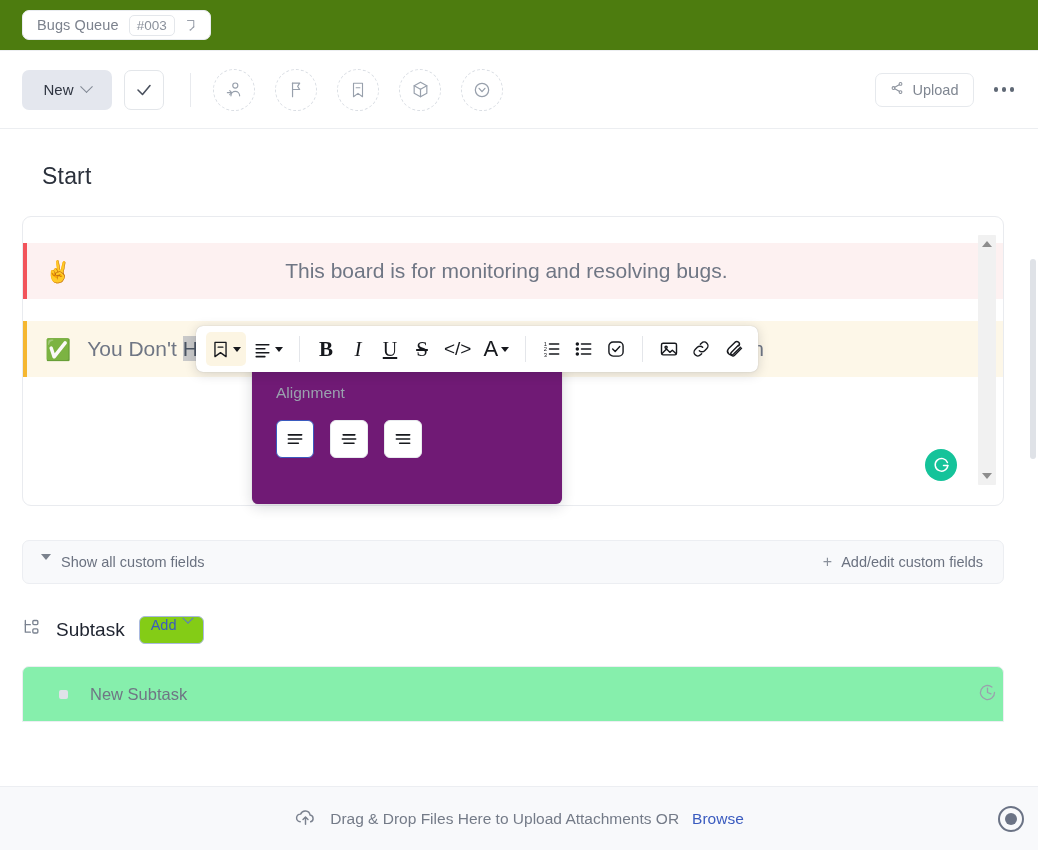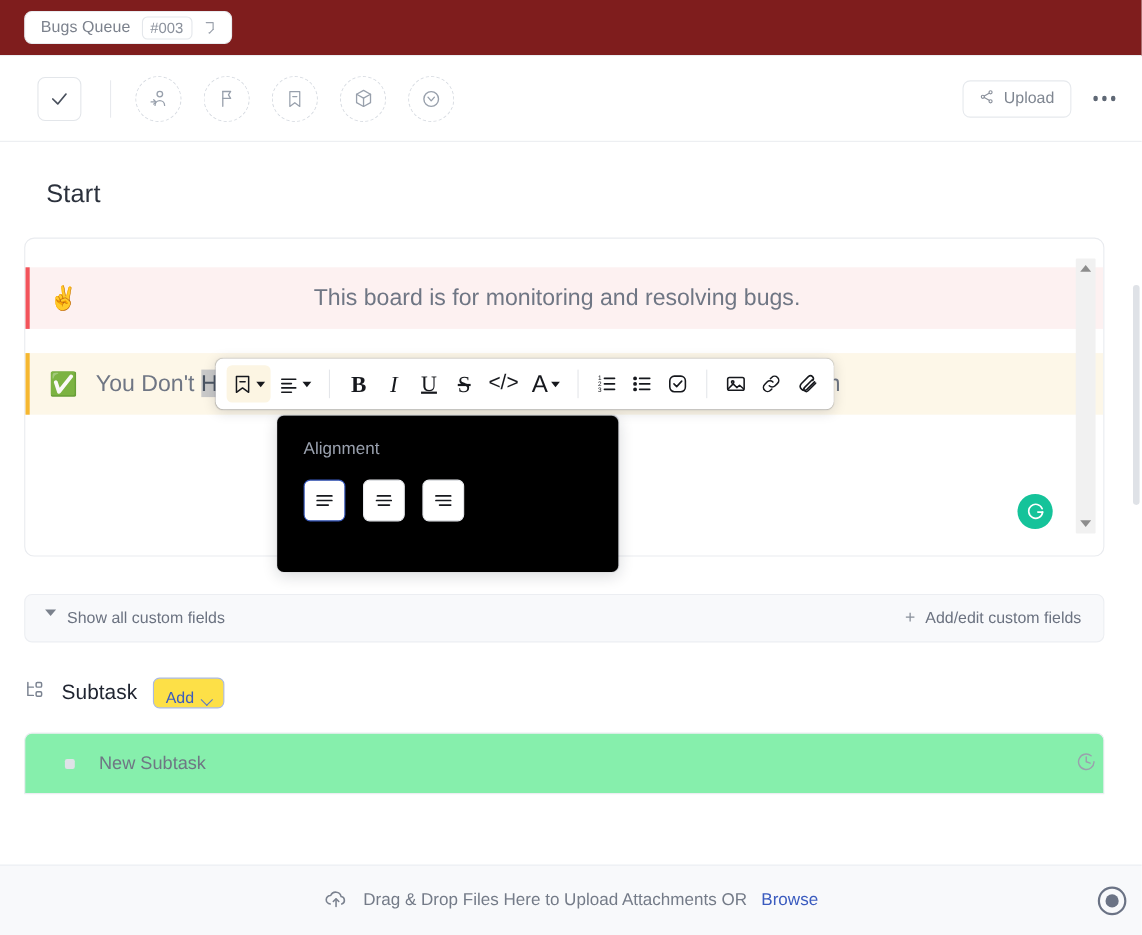--- a/index.html
+++ b/index.html
@@ -6,21 +6,21 @@
   html, body {
     width: 1038px; height: 850px;
     background: #ffffff;
     font-family: "Liberation Sans", sans-serif;
     overflow: hidden;
   }
   .app { position: relative; width: 1038px; height: 850px; background:#fff; }
 
   
   .breadcrumb-bar {
-    height: 51px; background: #7f1d1d;
+    height: 51px; background: #4d7c0f;
     border-bottom: 1px solid #eceef1;
     display: flex; align-items: center; padding-left: 22px;
   }
   .crumb-pill {
     display: flex; align-items: center; gap: 10px;
     background: #ffffff; border: 1px solid #e9ecf0;
     border-radius: 7px; height: 30px; padding: 0 10px 0 14px;
   }
   .crumb-title { font-size: 14.5px; color: #7c828d; letter-spacing: .1px; }
   .crumb-id {
@@ -114,23 +114,23 @@
   }
   .cf-left { display:flex; align-items:flex-start; gap:10px; font-size:14.5px; color:#6b7280; cursor:pointer; }
   .caret-down { width:0;height:0;border-left:5px solid transparent;border-right:5px solid transparent;border-top:6px solid #7b828d; }
   .cf-right { display:flex; align-items:center; gap:9px; font-size:14.5px; color:#6b7280; cursor:pointer; }
   .plus { font-size:16px; color:#8a919c; }
 
   
   .subtask-head { display:flex; align-items:center; gap:14px; padding: 32px 0 0 22px; }
   .subtask-title { font-size:19px; font-weight:normal; color:#1f2430; }
   .add-btn {
-    display:flex; align-items:flex-end; gap:8px;
+    display:flex; align-items:flex-start; gap:8px;
     border:1px solid #aab9e0; border-radius:6px; height:28px;
-    padding:0 11px; font-size:14.5px; color:#3a5bbf; background:#fde047; cursor:pointer;
+    padding:0 11px; font-size:14.5px; color:#3a5bbf; background:#84cc16; cursor:pointer;
   }
   .chev-blue { width:8px;height:8px;border-right:1.5px solid #5a78c9;border-bottom:1.5px solid #5a78c9;transform:rotate(45deg) translate(-2px,-2px); }
   .subtask-list {
     margin: 22px 34px 0 22px; border:1px solid #eceef2; border-top-left-radius:7px;
     border-top-right-radius:7px; background:#86efac; height:56px;
     display:flex; align-items:center; padding-left: 36px; gap: 22px;
   }
   .st-dot { width:9px;height:9px;border-radius:2px;background:#dfe2e8; }
   .st-label { font-size:16.5px; color:#6f7684; }
 
@@ -170,22 +170,22 @@
   .tri { width:0;height:0;border-left:4.5px solid transparent;border-right:4.5px solid transparent;border-top:5.5px solid #16181d; }
   .bold-g { font-size:21px; font-weight:bold; font-family:"Liberation Serif", serif; }
   .ital-g { font-size:21px; font-style:italic; font-family:"Liberation Serif", serif; }
   .und-g { font-size:20px; text-decoration:underline; font-family:"Liberation Serif", serif; }
   .strike-g { font-size:21px; text-decoration:line-through; font-family:"Liberation Serif", serif; }
   .code-g { font-size:19px; font-family:"Liberation Sans", sans-serif; }
   .fontA-g { font-size:22px; font-family:"Liberation Sans", sans-serif; }
 
   
   .align-pop {
-    position:absolute; left:252px; top:378px; width:310px; height:142px;
-    background:#000000; border-radius:6px;
+    position:absolute; left:252px; top:362px; width:310px; height:142px;
+    background:#701a75; border-radius:6px;
     box-shadow: 0 3px 14px rgba(20,25,40,.16), 0 0 1px rgba(20,25,40,.3);
     z-index:29; padding: 22px 0 0 24px;
   }
   .align-label { font-size:15.5px; color:#9aa1ae; }
   .align-row { display:flex; gap:16px; margin-top:18px; }
   .align-opt {
     width:38px; height:38px; border-radius:6px; border:1px solid #e8eaee;
     display:flex; align-items:center; justify-content:center; cursor:pointer; background:#fff;
   }
   .align-opt.selected { border:1.6px solid #3a5bbf; }
@@ -203,20 +203,24 @@
         <svg width="15" height="15" viewBox="0 0 24 24" fill="none" stroke="currentColor" stroke-width="1.7" stroke-linecap="round" stroke-linejoin="round">
           <path d="M4 4h10v10"></path>
             <path d="M14 14l-5 5"></path>
             <path d="M9 19h-1"></path>
         </svg>
       </span>
     </div>
   </div>
 
   <div class="action-bar">
+    <div class="status-btn">
+      <span>New</span>
+      <span class="chev"></span>
+    </div>
     <div class="check-btn">
       <svg width="18" height="18" viewBox="0 0 24 24" fill="none" stroke="#49505d" stroke-width="2.1" stroke-linecap="round" stroke-linejoin="round">
           <polyline points="4 12 10 18 20 6"></polyline>
         </svg>
     </div>
     <div class="divider-v"></div>
 
     <div class="round-icons">
       <div class="round-icon">
         <svg width="19" height="19" viewBox="0 0 24 24" fill="none" stroke="currentColor" stroke-width="1.5" stroke-linecap="round" stroke-linejoin="round">

